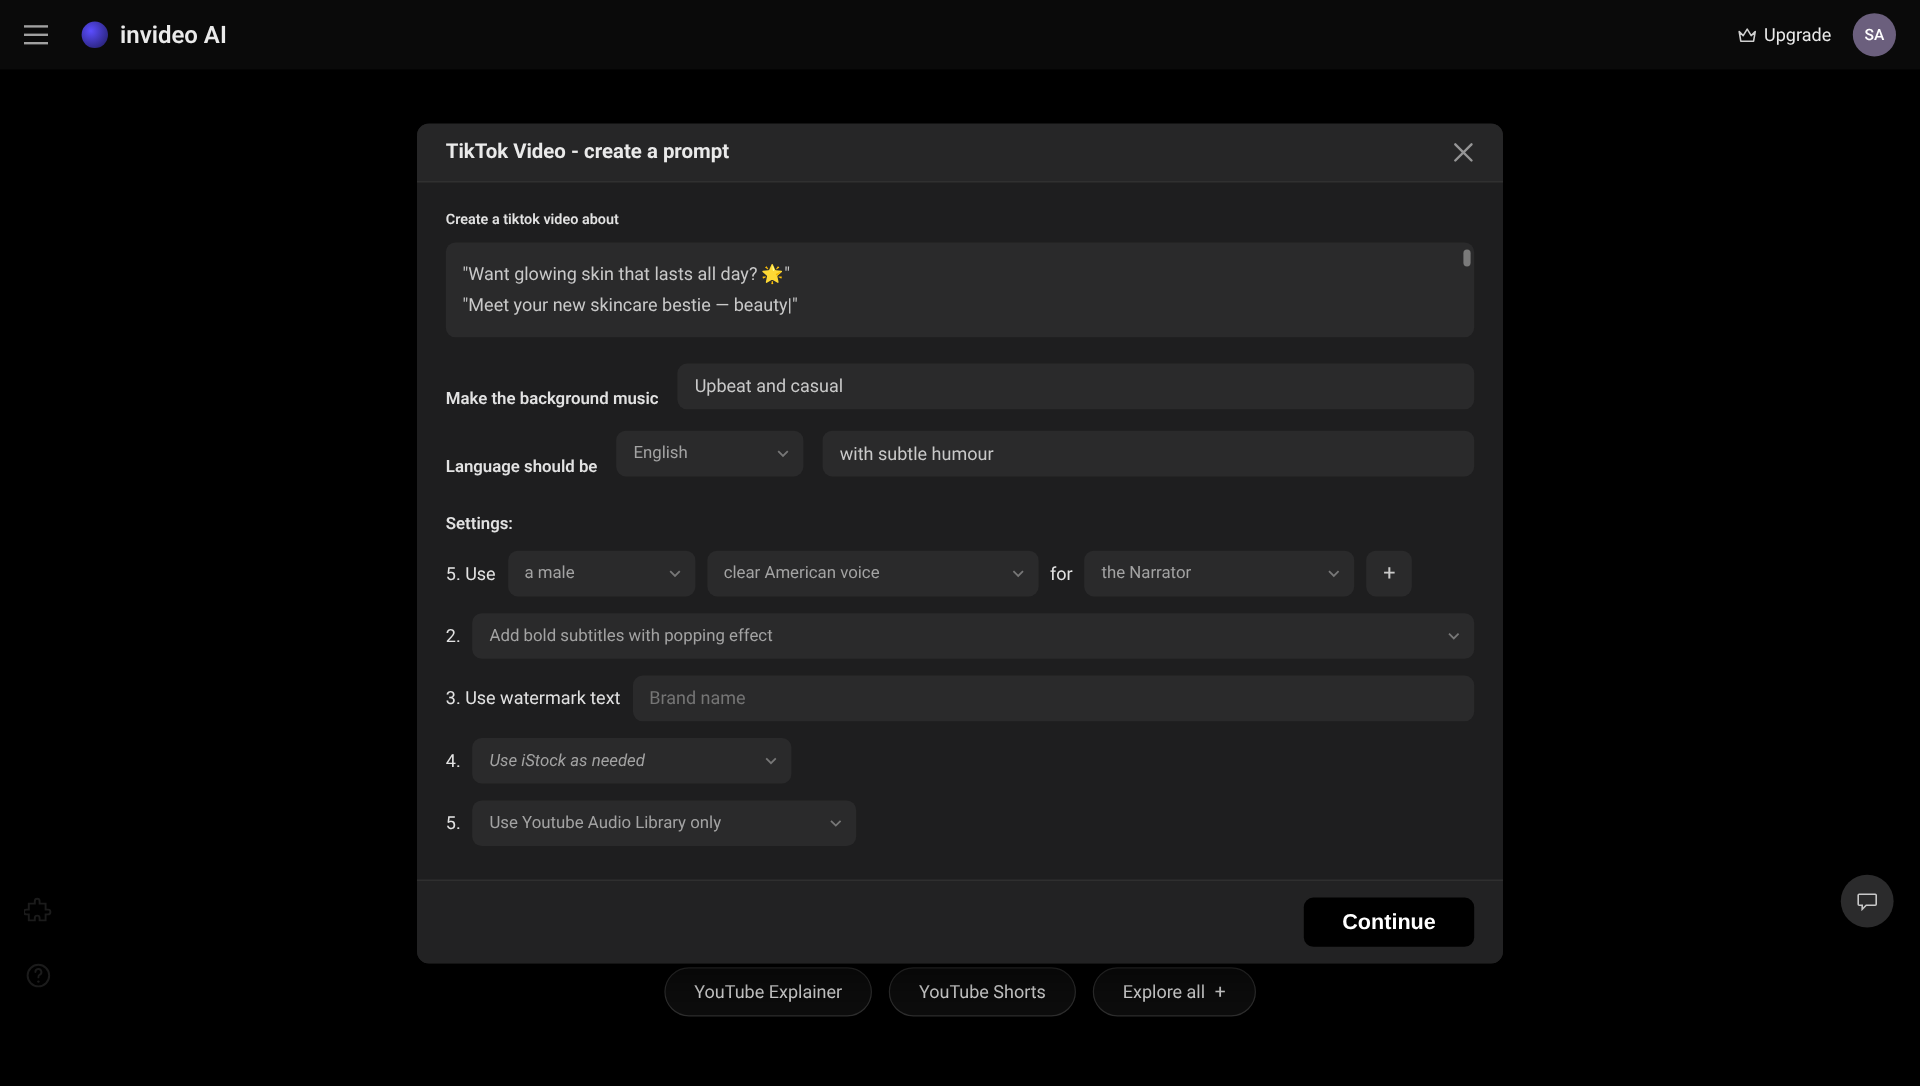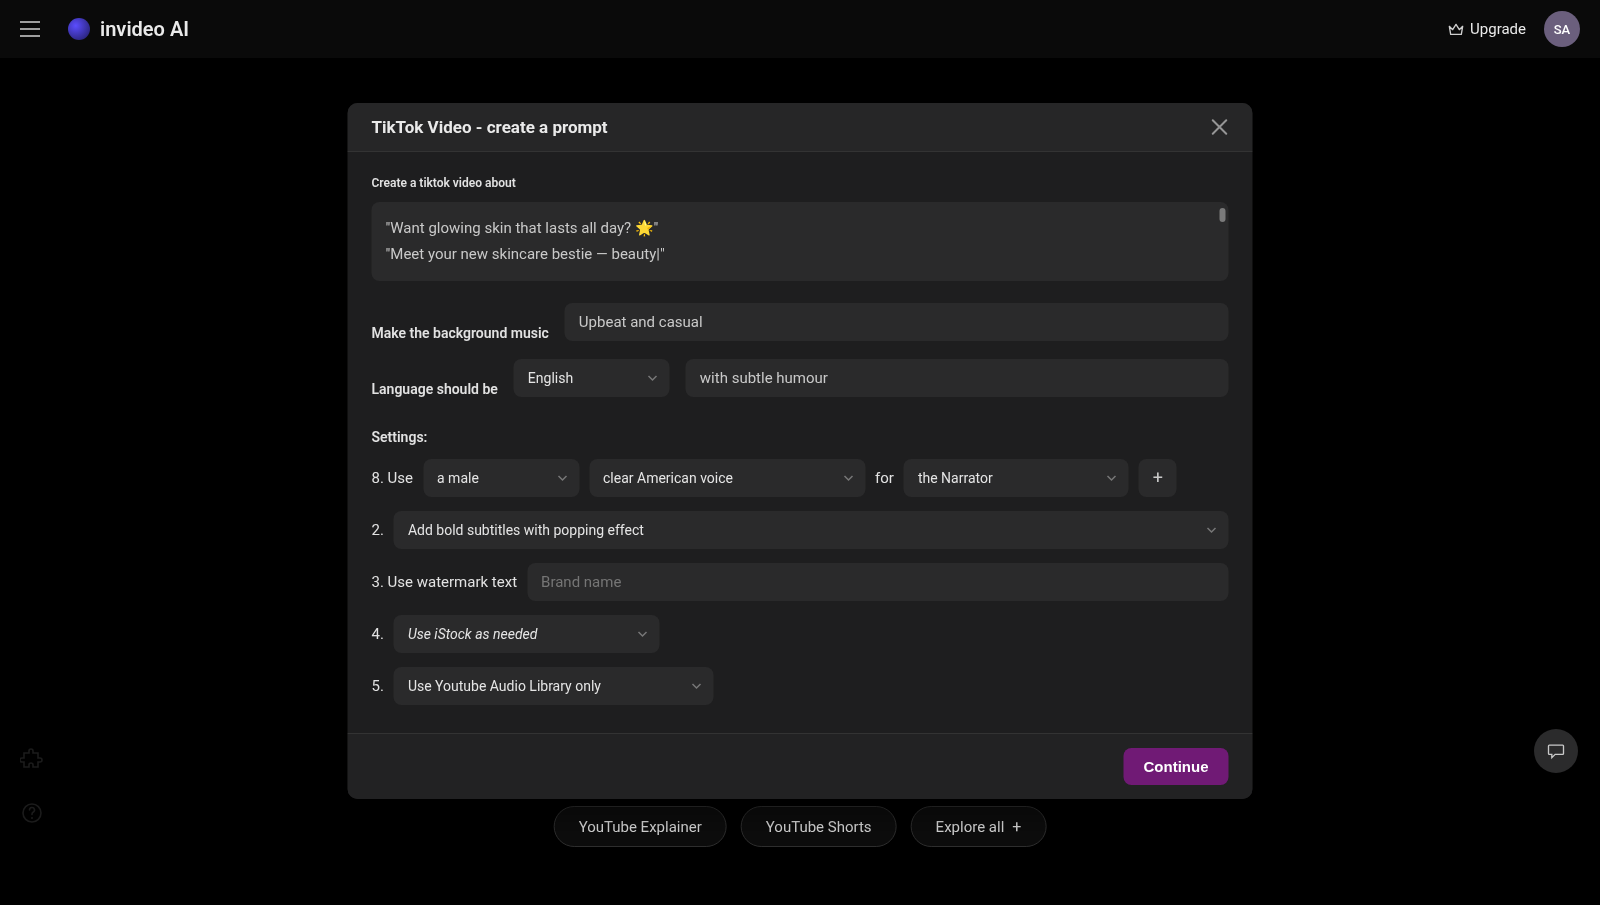--- a/index.html
+++ b/index.html
@@ -115,21 +115,21 @@
     .row-label { font-size: 14px; font-weight: 600; color: #e2e2e2; white-space: nowrap; }
     .text-input {
       flex: 1;
       background: #2a2a2b; border: none; border-radius: 8px;
       padding: 10px 14px; color: #c9c9c9; font-size: 15px;
       outline: none; font-family: inherit;
       height: 38px;
     }
     .select {
       background: #2a2a2b; border: none; border-radius: 8px;
-      padding: 9px 36px 9px 14px; color: #e5e5e5; font-size: 14px;
+      padding: 9px 36px 9px 14px; color: #a3a3a3; font-size: 14px;
       position: relative; cursor: pointer;
       display: flex; align-items: center;
       height: 38px;
     }
     .select-chevron {
       position: absolute; right: 12px; top: 50%; transform: translateY(-50%);
       width: 10px; height: 10px; opacity: 0.6; pointer-events: none;
     }
     .settings-title { font-size: 14px; font-weight: 600; color: #e2e2e2; margin-top: 32px; margin-bottom: 6px; }
     .setting-row { display: flex; align-items: center; gap: 10px; margin-top: 14px; }
@@ -144,23 +144,23 @@
       display: flex; align-items: center; justify-content: center; cursor: pointer;
     }
     .plus-glyph { color: #c9c9c9; font-size: 18px; line-height: 1; }
     .modal-foot {
       display: flex; justify-content: flex-end;
       padding: 14px 24px;
       background: #222223;
       border-top: 1px solid #333;
     }
     .continue-btn {
-      background: #701a75; color: #fff; border: none;
-      padding: 10px 20px; border-radius: 8px;
-      font-size: 15px; font-weight: 600; cursor: pointer;
+      background: #000000; color: #fff; border: none;
+      padding: 10px 32px; border-radius: 8px;
+      font-size: 18px; font-weight: 600; cursor: pointer;
     }
     
     .chat-bubble {
       position: absolute; right: 22px; bottom: 132px;
       width: 44px; height: 44px; border-radius: 50%;
       background: #2b2b2c;
       display: flex; align-items: center; justify-content: center;
       cursor: pointer;
     }
   </style>
@@ -247,21 +247,21 @@
         <svg class="select-chevron" viewBox="0 0 10 10">
             <path d="M1 3 L5 7 L9 3" fill="none" stroke="#aaa" stroke-width="1.5"></path>
           </svg>
       </div>
       <input class="text-input" type="text" value="with subtle humour" style="">
     </div>
 
     <div class="settings-title">Settings:</div>
 
     <div class="setting-row">
-      <span class="num-label">8. Use</span>
+      <span class="num-label">5. Use</span>
       <div class="select sm">
         <span>a male</span>
         <svg class="select-chevron" viewBox="0 0 10 10">
             <path d="M1 3 L5 7 L9 3" fill="none" stroke="#aaa" stroke-width="1.5"></path>
           </svg>
       </div>
       <div class="select md">
         <span>clear American voice</span>
         <svg class="select-chevron" viewBox="0 0 10 10">
             <path d="M1 3 L5 7 L9 3" fill="none" stroke="#aaa" stroke-width="1.5"></path>

